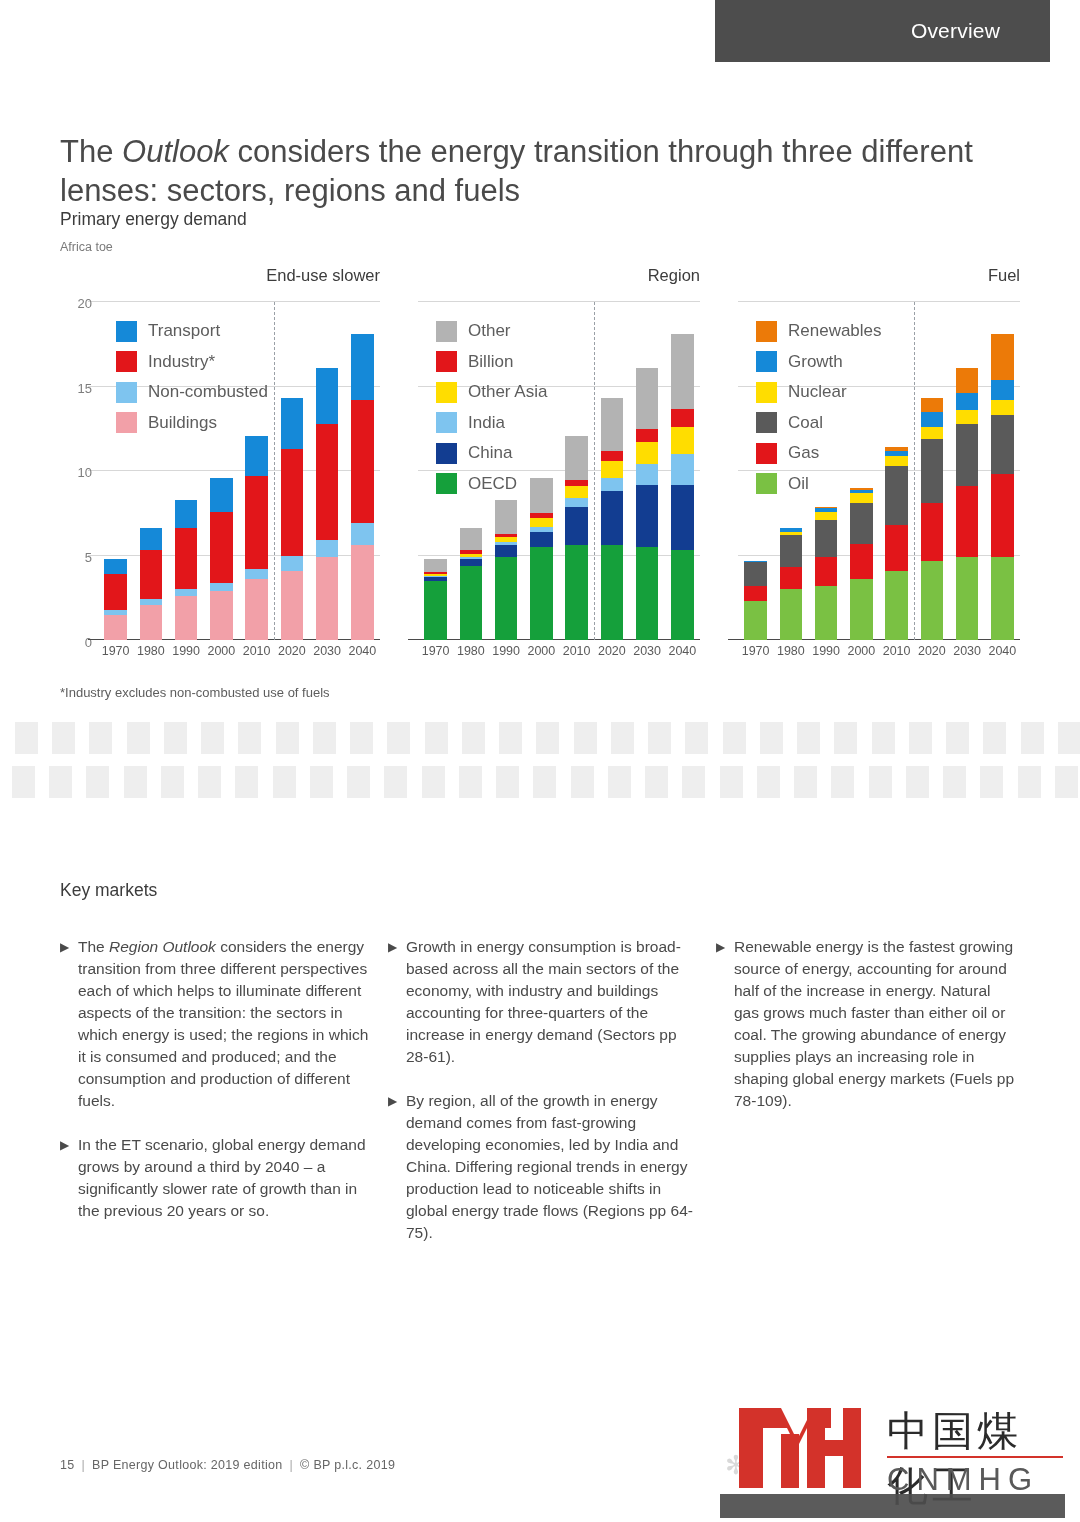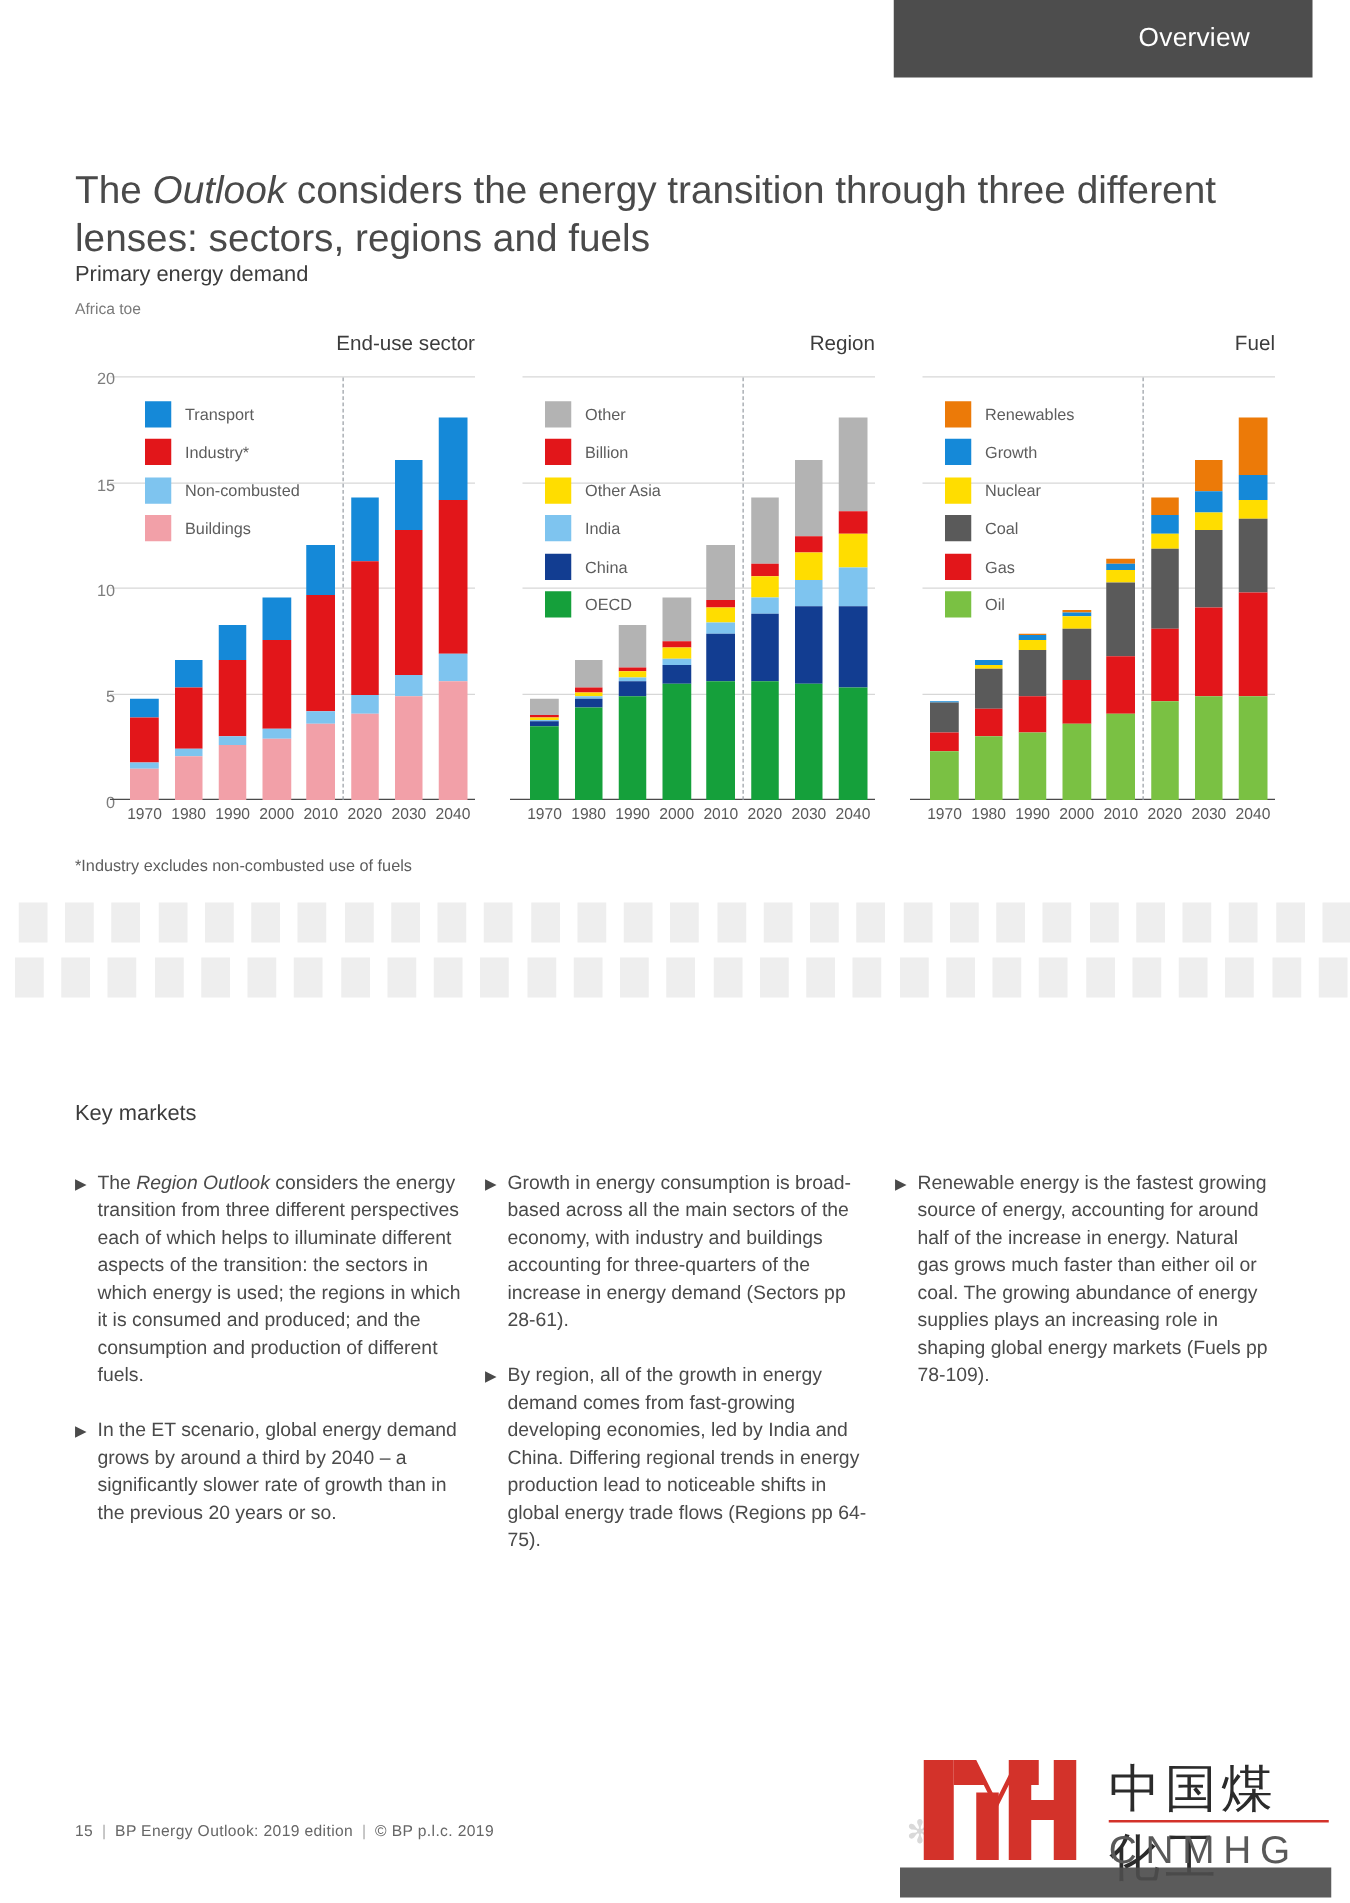--- a/index.html
+++ b/index.html
@@ -150,21 +150,21 @@
     display: flex;
     align-items: center;
     height: 30.5px;
   }
   .legend-swatch {
     width: 21px; height: 21px;
     margin-right: 11px;
     flex: 0 0 auto;
   }
   .legend-label {
-    font-size: 13px;
+    font-size: 17px;
     color: #5d5d5d;
     white-space: nowrap;
   }
 
   .footnote {
     position: absolute;
     left: 60px; top: 685px;
     font-size: 13px;
     color: #5d5d5d;
   }
@@ -279,21 +279,21 @@
 
 <h1 class="page-title">
   <span>The </span><i>Outlook</i><span> considers the energy transition through three different lenses: sectors, regions and fuels</span>
 </h1>
 
 <div class="chart-heading">Primary energy demand</div>
 <div class="chart-units">Africa toe</div>
 
 <div class="panels" id="panels">
     <div class="panel" style="left: 60px;">
-      <div class="panel-title">End-use sector</div>
+      <div class="panel-title">End-use slower</div>
       <div class="plot" style="width: 282px; height: 338px;">
         <div class="gridline tick-stub" style="bottom: 84.5px;"></div>
         <div class="axis-label" style="bottom: 83.5px; top: auto; transform: translateY(50%);">5</div>
         <div class="gridline tick-stub" style="bottom: 169px;"></div>
         <div class="axis-label" style="bottom: 168px; top: auto; transform: translateY(50%);">10</div>
         <div class="gridline tick-stub" style="bottom: 253.5px;"></div>
         <div class="axis-label" style="bottom: 252.5px; top: auto; transform: translateY(50%);">15</div>
         <div class="gridline tick-stub" style="bottom: 338px;"></div>
         <div class="axis-label" style="bottom: 337px; top: auto; transform: translateY(50%);">20</div>
         <div class="axis-label" style="bottom: -2px; transform: translateY(50%);">0</div>

